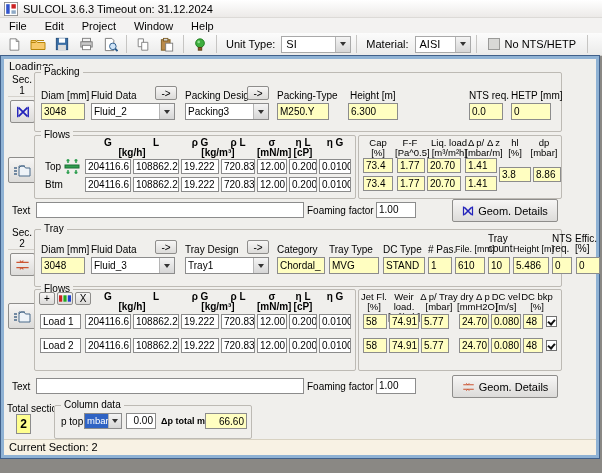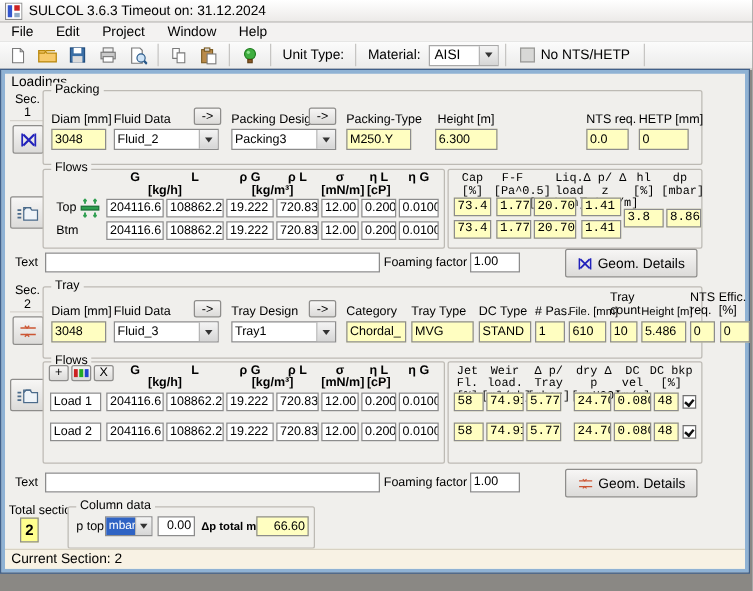--- a/index.html
+++ b/index.html
@@ -42,21 +42,21 @@
   .fhead{position:absolute;top:1px;text-align:center;font-weight:bold;font-size:10px;white-space:nowrap;}
   .funit{position:absolute;top:11px;text-align:center;font-weight:bold;font-size:10px;white-space:nowrap;}
   .fcell{position:absolute;height:15px;background:#fff;border:1px solid #8c8c8c;font-size:10px;line-height:13px;
          padding:0 2px;box-sizing:border-box;overflow:hidden;}
   .c1{left:50px;width:46px}.c2{left:98px;width:46px}.c3{left:146px;width:38px}.c4{left:186px;width:34px}
   .c5{left:222px;width:30px}.c6{left:254px;width:28px}.c7{left:284px;width:32px}
   .pr1{top:23px}.pr2{top:41px}.tr1{top:24px}.tr2{top:48px}
   .rowlab{position:absolute;left:10px;font-size:10px;}
   .loadlab{position:absolute;left:5px;width:41px;height:15px;background:#fff;border:1px solid #8c8c8c;
            font-size:10px;line-height:13px;padding:0 2px;box-sizing:border-box;}
-  .resbox{position:absolute;border:1px solid #bdbab4;border-radius:2px;background:#f0efec;font-family:Liberation Mono, monospace;}
+  .resbox{position:absolute;border:1px solid #bdbab4;border-radius:2px;background:#f0efec;}
   .rhead{position:absolute;top:2px;font-size:9.5px;line-height:10px;text-align:center;white-space:pre-line;}
   .ycell{position:absolute;height:15px;background:#fffec1;border:1px solid #8c8c8c;font-size:10px;line-height:13px;
          padding:0 2px;box-sizing:border-box;overflow:hidden;}
   .check{position:absolute;width:11px;height:11px;background:#fff;border:1px solid #707070;box-sizing:border-box;}
   .check.checked::after{content:"";position:absolute;left:1px;top:2px;width:5px;height:3px;
          border-left:2px solid #111;border-bottom:2px solid #111;transform:rotate(-50deg);}
   .smallbtn{position:absolute;top:2px;width:16px;height:13px;}
   .statusbar{position:absolute;left:0;right:0;bottom:0;height:16px;background:#f8f2e4;
              border-top:1px solid #d8d2c2;font-size:11px;line-height:15px;padding-left:5px;box-sizing:border-box;}
   .sec-block{position:absolute;left:4px;width:28px;text-align:center;font-size:10px;}
@@ -141,20 +141,26 @@
     <span class="tb-sep"></span>
     <span class="tb-btn">
         <svg width="14" height="15" viewBox="0 0 16 16">
           <circle cx="8" cy="6.5" r="5" fill="#3fae3f" stroke="#1c7a1c"></circle>
           <circle cx="6.5" cy="5" r="1.5" fill="#8fe08f"></circle>
           <rect x="6" y="11.5" width="4" height="3" fill="#8a5a2a" stroke="#5a3a10"></rect>
         </svg>
       </span>
     <span class="tb-sep"></span>
     <span style="margin:0 4px;">Unit Type:</span>
+    <span class="combo" style="width:70px;">
+      <span class="combo-text">SI</span>
+      <span class="combo-btn">
+          <span class="arrow-down"></span>
+        </span>
+    </span>
     <span class="tb-sep"></span>
     <span style="margin:0 4px;">Material:</span>
     <span class="combo" style="width:56px;">
       <span class="combo-text">AISI</span>
       <span class="combo-btn">
           <span class="arrow-down"></span>
         </span>
     </span>
     <span class="tb-sep"></span>
     <span style="display:flex;align-items:flex-end;padding:0 6px;">

